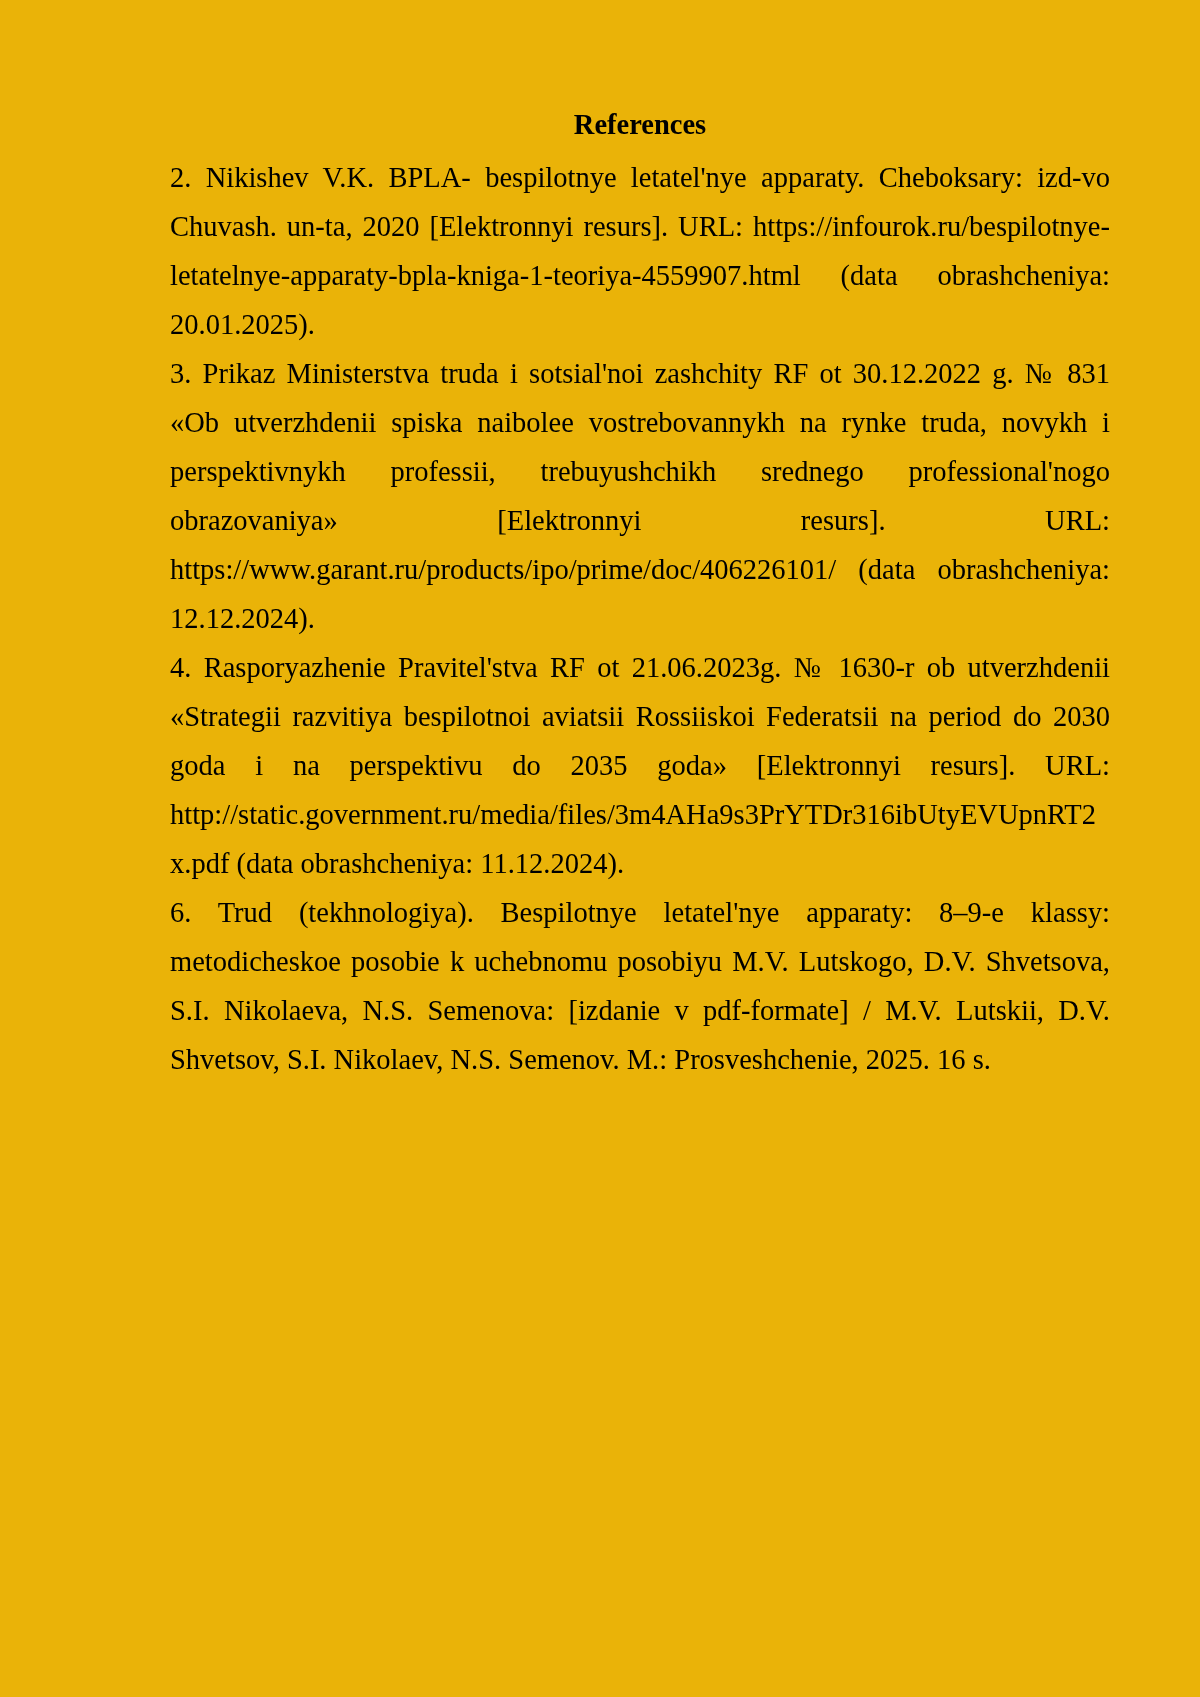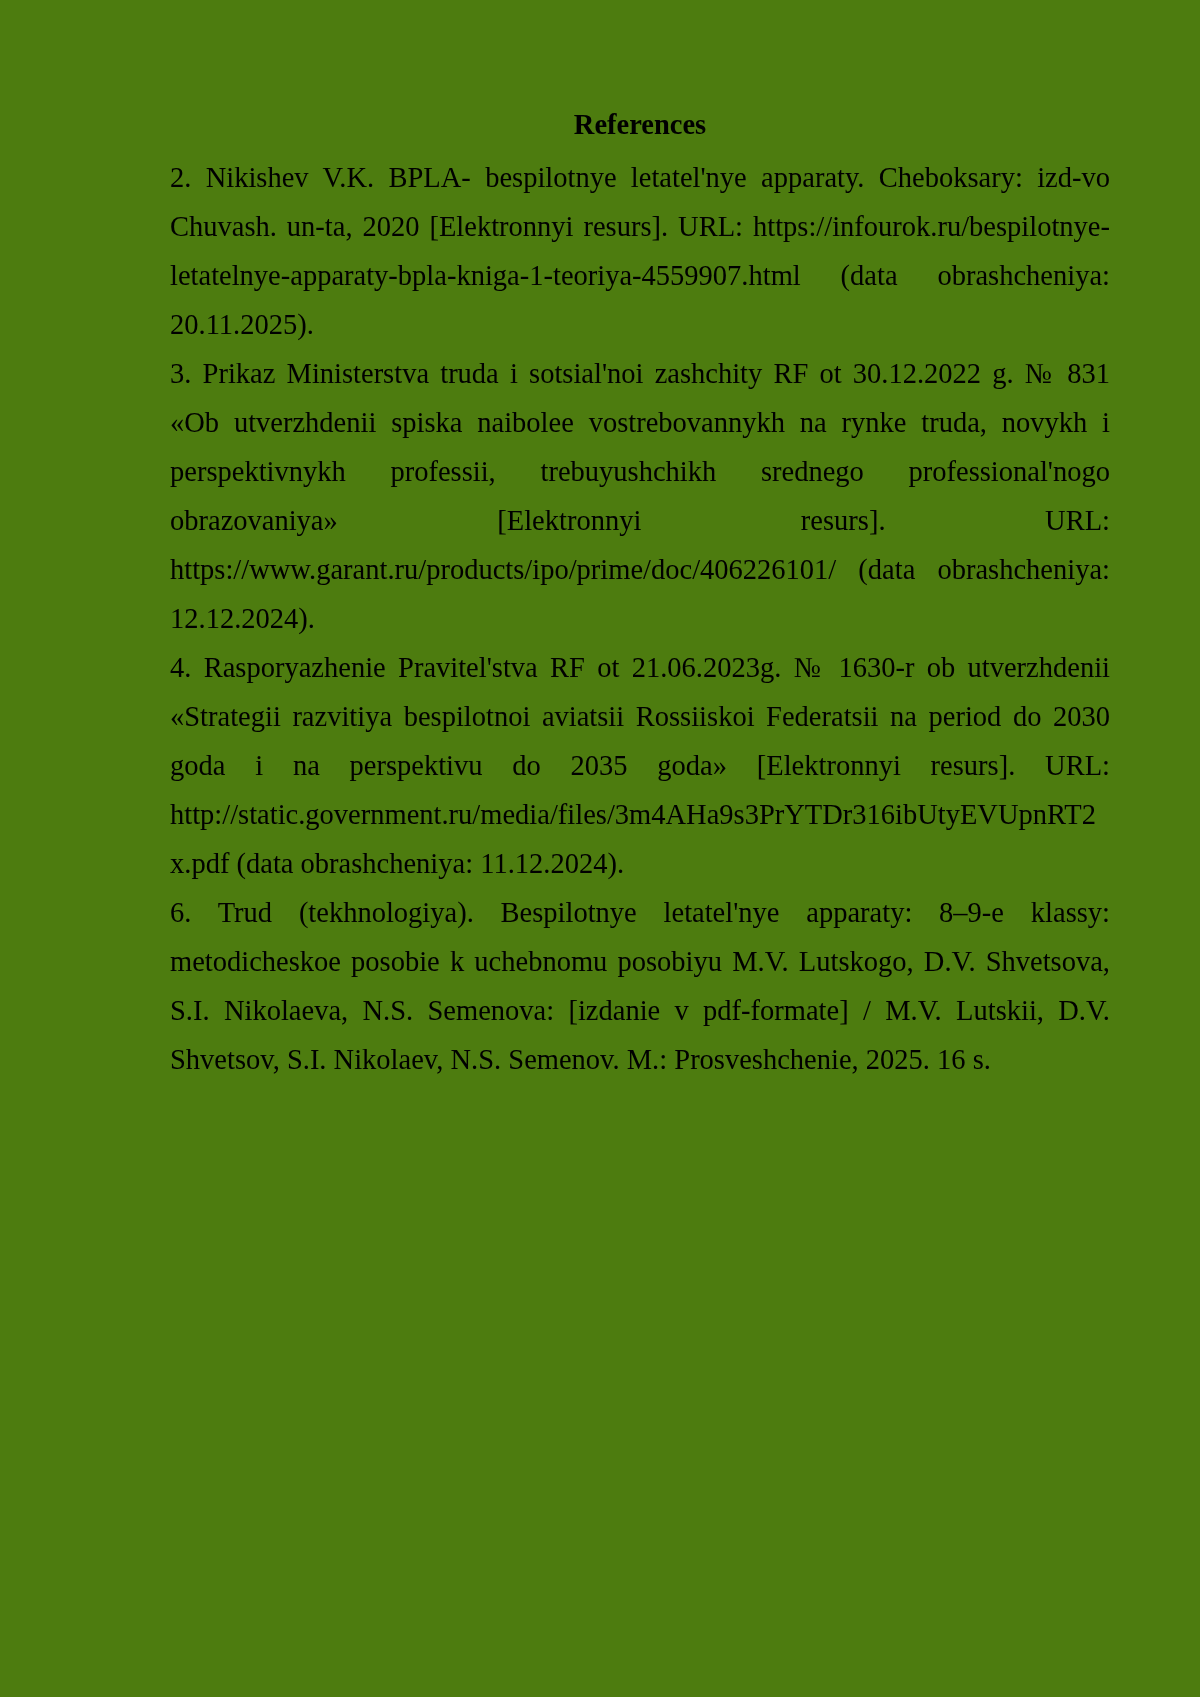--- a/index.html
+++ b/index.html
@@ -5,21 +5,21 @@
   html, body {
     margin: 0;
     padding: 0;
     background: #ffffff;
   }
   .page {
     position: relative;
     width: 1200px;
     height: 1697px;
     box-sizing: border-box;
-    background: #4d7c0f;
+    background: #eab308;
     color: #000000;
     font-family: "Liberation Serif", "DejaVu Serif", serif;
     font-size: 28.5px;
     line-height: 49px;
     padding: 100px 90px 12px 170px;
     overflow: hidden;
   }
   .title {
     font-size: 28.5px;
     font-weight: bold;
@@ -40,21 +40,21 @@
     text-align-last: justify;
   }
 </style>
 </head>
 <body>
 
 <div class="page">
   <h1 class="title">References</h1>
 
 
-  <p class="ref">2. Nikishev V.K. BPLA- bespilotnye letatel'nye apparaty. Cheboksary: izd-vo Chuvash. un-ta, 2020 [Elektronnyi resurs]. URL: https://infourok.ru/bespilotnye-letatelnye-apparaty-bpla-kniga-1-teoriya-4559907.html (data obrashcheniya: 20.11.2025).</p>
+  <p class="ref">2. Nikishev V.K. BPLA- bespilotnye letatel'nye apparaty. Cheboksary: izd-vo Chuvash. un-ta, 2020 [Elektronnyi resurs]. URL: https://infourok.ru/bespilotnye-letatelnye-apparaty-bpla-kniga-1-teoriya-4559907.html (data obrashcheniya: 20.01.2025).</p>
 
   <p class="ref">3. Prikaz Ministerstva truda i sotsial'noi zashchity RF ot 30.12.2022 g. № 831 «Ob utverzhdenii spiska naibolee vostrebovannykh na rynke truda, novykh i perspektivnykh professii, trebuyushchikh srednego professional'nogo obrazovaniya» [Elektronnyi resurs]. URL: https://www.garant.ru/products/ipo/prime/doc/406226101/ (data obrashcheniya: 12.12.2024).</p>
 
   <p class="ref">4. Rasporyazhenie Pravitel'stva RF ot 21.06.2023g. № 1630-r ob utverzhdenii «Strategii razvitiya bespilotnoi aviatsii Rossiiskoi Federatsii na period do 2030 goda i na perspektivu do 2035 goda» [Elektronnyi resurs]. URL: http://static.government.ru/media/files/3m4AHa9s3PrYTDr316ibUtyEVUpnRT2x.pdf (data obrashcheniya: 11.12.2024).</p>
 
 
   <p class="ref">6. Trud (tekhnologiya). Bespilotnye letatel'nye apparaty: 8–9-e klassy: metodicheskoe posobie k uchebnomu posobiyu M.V. Lutskogo, D.V. Shvetsova, S.I. Nikolaeva, N.S. Semenova: [izdanie v pdf-formate] / M.V. Lutskii, D.V. Shvetsov, S.I. Nikolaev, N.S. Semenov. M.: Prosveshchenie, 2025. 16 s.</p>
 
 </div>
 

